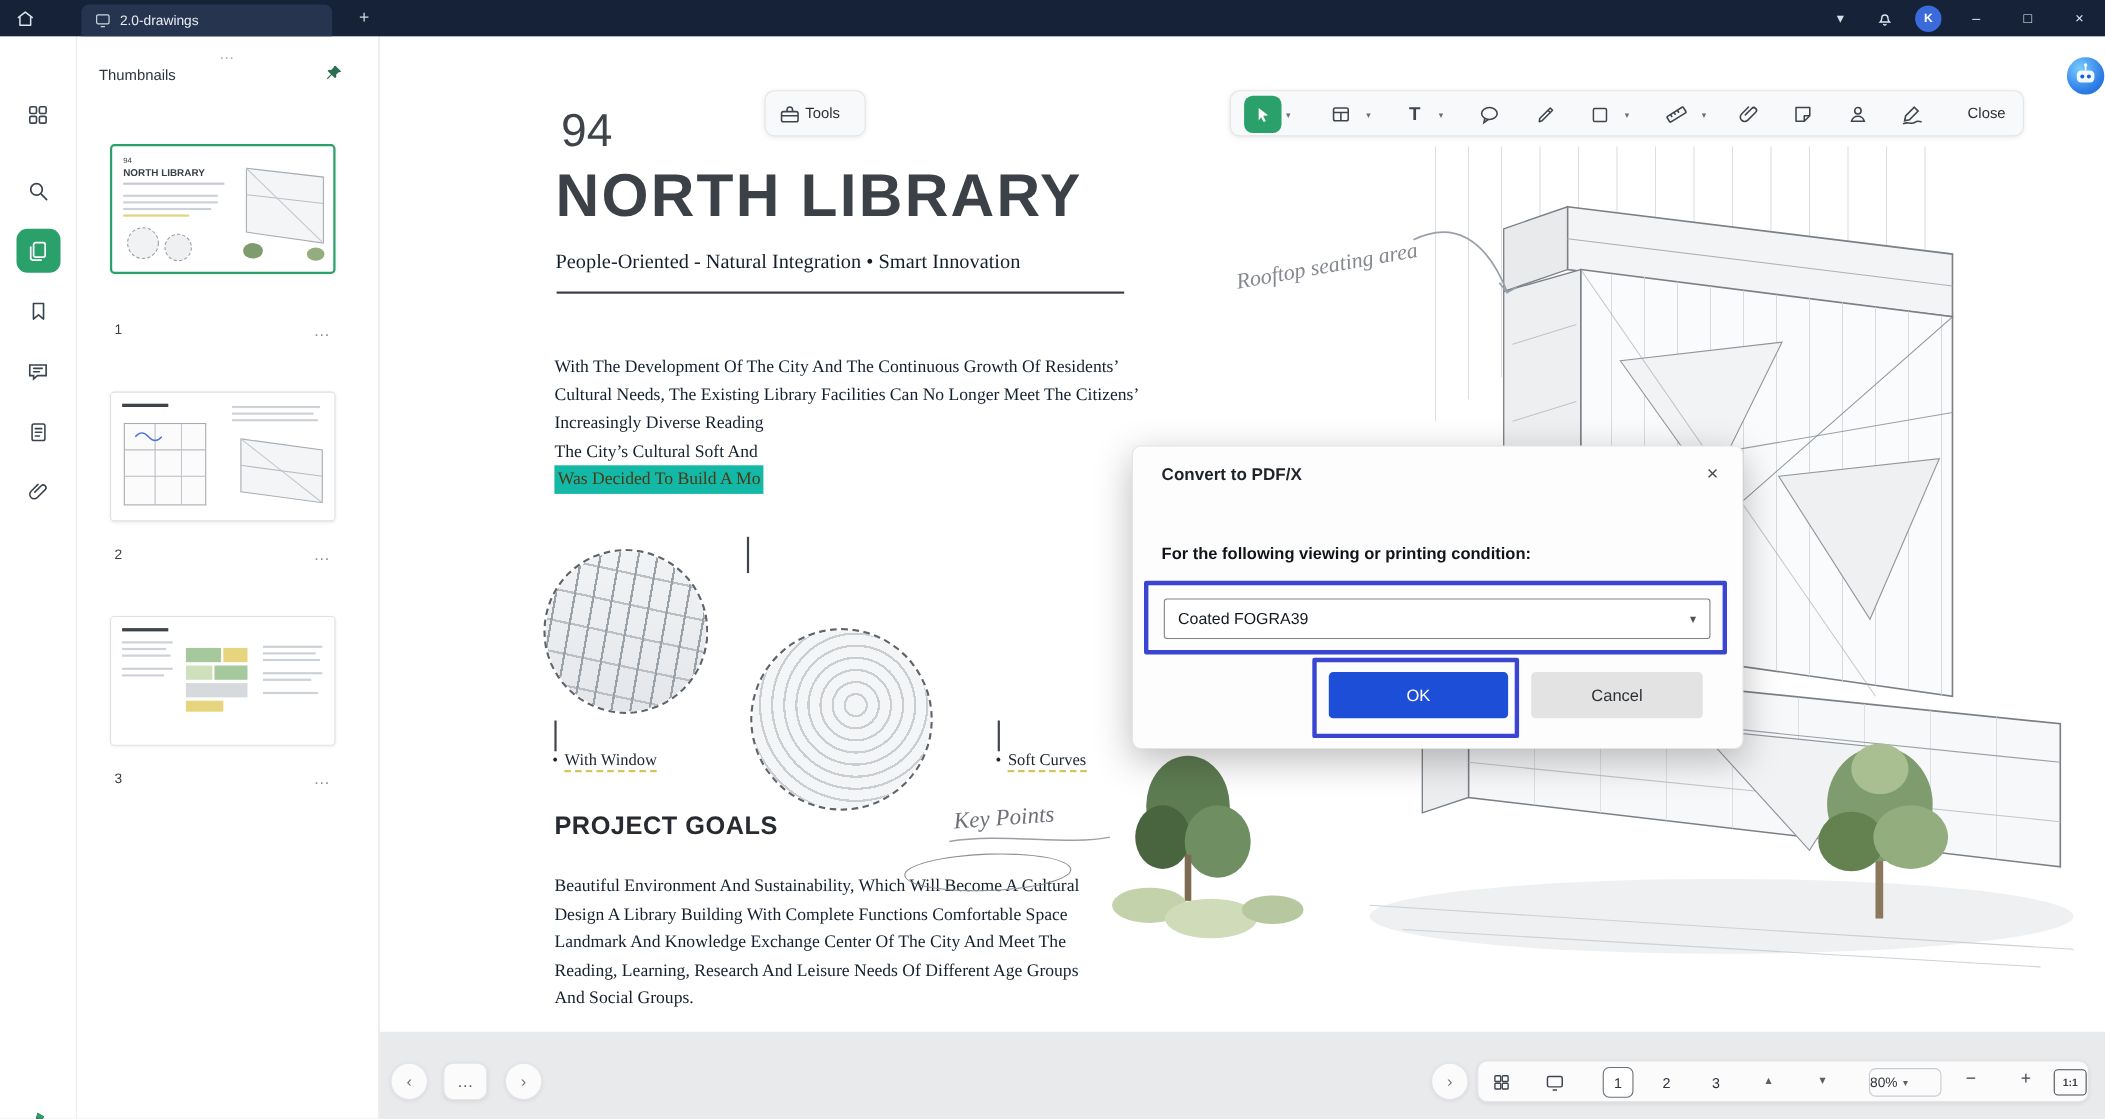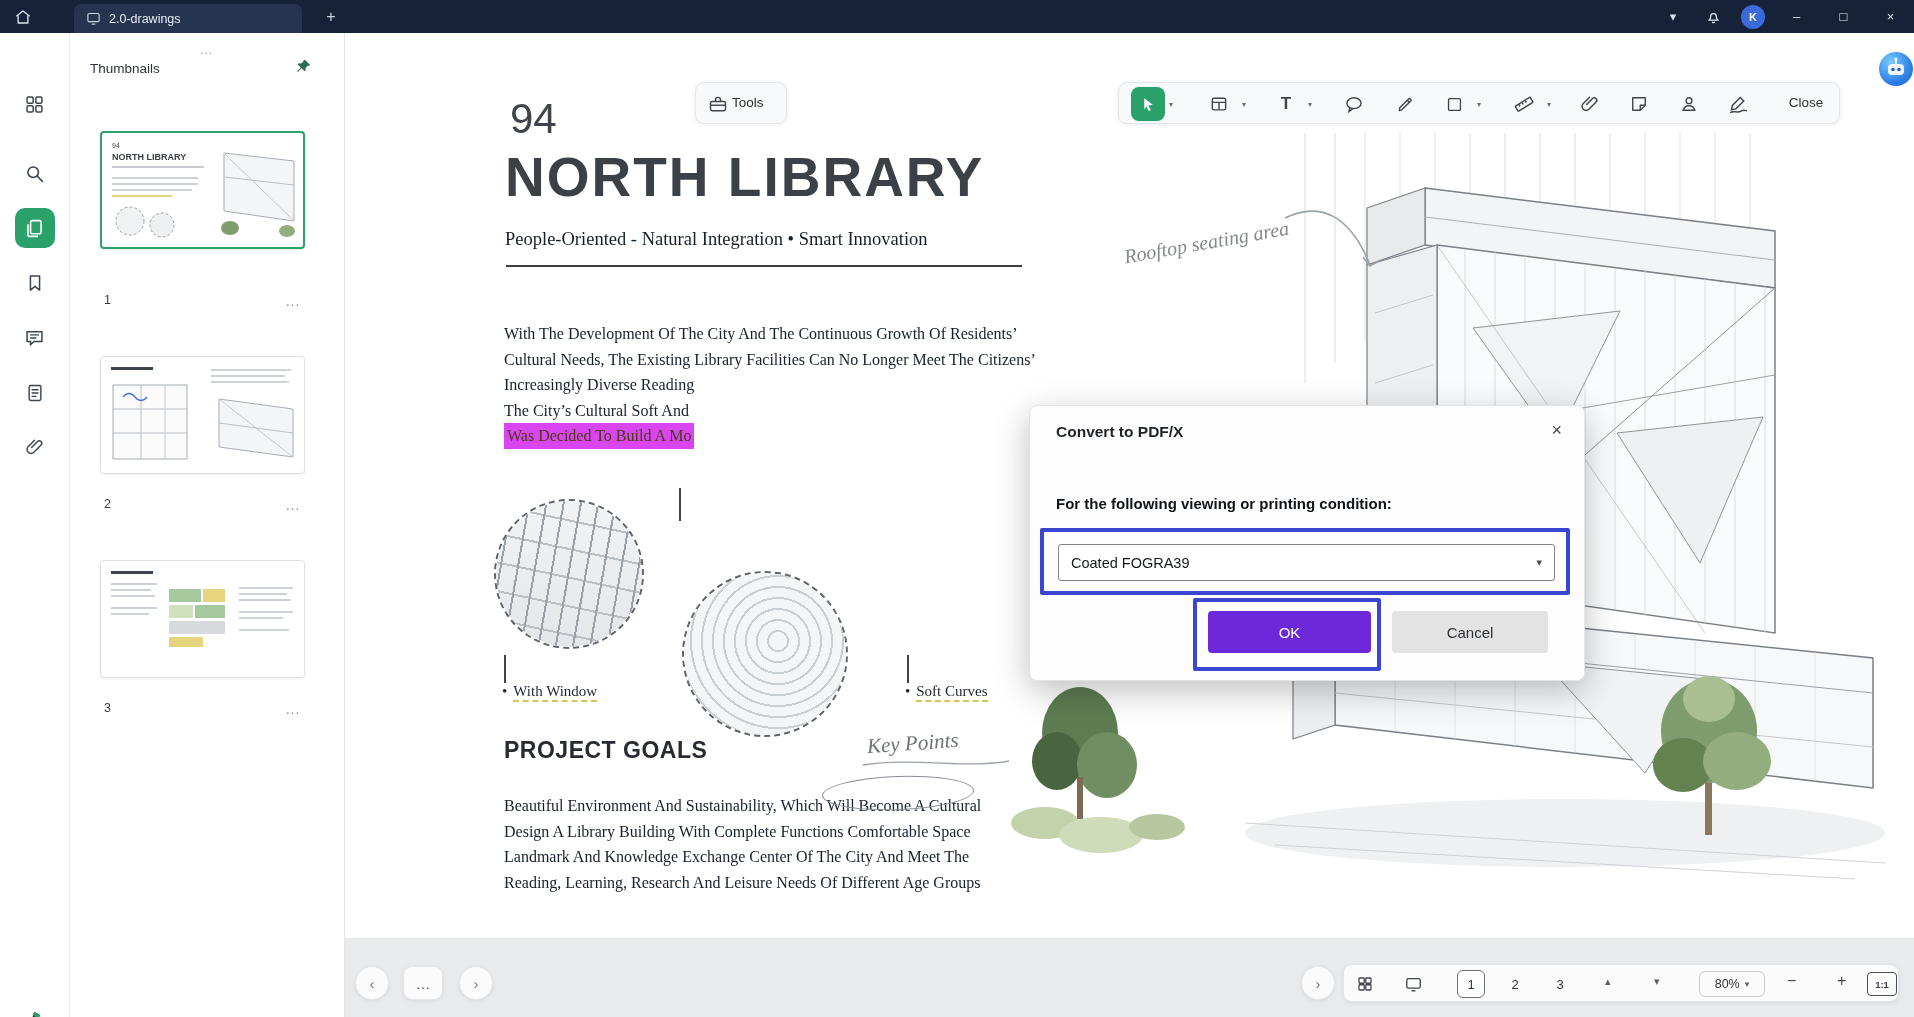--- a/index.html
+++ b/index.html
@@ -43,21 +43,21 @@
 
   
   .canvas{position:absolute;left:345px;top:33px;width:1569px;height:984px;background:#e9eaec;overflow:hidden}
   .page{position:absolute;left:0;top:0;width:1569px;height:905px;background:#ffffff;z-index:1;overflow:hidden}
 
   .doc-num{position:absolute;left:165px;top:62px;font-size:42px;color:#3f444b}
   .doc-title{position:absolute;left:160px;top:112px;font-size:55px;font-weight:bold;letter-spacing:2px;color:#3c4148}
   .doc-sub{position:absolute;left:160px;top:196px;font-family:"Liberation Serif",serif;font-size:18.5px;color:#141e2c}
   .doc-rule{position:absolute;left:161px;top:232px;width:516px;height:2px;background:#3b3f45}
   .para{position:absolute;font-family:"Liberation Serif",serif;font-size:16px;line-height:25.6px;color:#15202e;white-space:nowrap}
-  .hl{display:inline-block;background:#d946ef;color:#4a3a16;padding:0 3px}
+  .hl{display:inline-block;background:#14b8a6;color:#4a3a16;padding:0 3px}
 
   .circle-img{position:absolute;border:2px dashed #5f646a;border-radius:50%;overflow:hidden}
   .circle-inner{width:100%;height:100%;border-radius:50%}
   .grid-fill{background:
       repeating-linear-gradient(100deg, rgba(0,0,0,0) 0 15px, #9aa1a8 15px 17px),
       repeating-linear-gradient(12deg, rgba(0,0,0,0) 0 26px, #b9bfc5 26px 28px),
       linear-gradient(#f2f3f5,#e4e6e9)}
   .curve-fill{background:repeating-radial-gradient(circle at 58% 42%, #f4f5f6 0 9px, #c9ced3 9px 11px)}
   .tick{position:absolute;width:2px;background:#40454c}
   .imglabel{position:absolute;font-family:"Liberation Serif",serif;font-size:15px;color:#1c2430;white-space:nowrap}
@@ -92,40 +92,40 @@
     border-radius:8px;box-shadow:0 10px 34px rgba(0,0,0,.26);z-index:20}
   .dlg-title{position:absolute;left:26px;top:17px;font-size:15.5px;font-weight:bold;color:#1f2329}
   .dlg-close{position:absolute;right:18px;top:10px;font-size:18px;color:#45494f;cursor:pointer;padding:4px}
   .dlg-label{position:absolute;left:26px;top:89px;font-size:15px;font-weight:bold;color:#101419}
   .anno{position:absolute;border:4px solid #3a46d2;border-radius:2px;pointer-events:none;z-index:22}
   .dd{position:absolute;left:28px;top:138px;width:497px;height:37px;background:#fff;border:1px solid #838383;
     border-radius:3px;display:flex;align-items:center;padding:0 12px;font-size:14.5px;color:#14181d;cursor:pointer}
   .dd .caret{margin-left:auto;color:#4c5156;font-size:11px}
   .btn{position:absolute;top:205px;height:42px;border-radius:4px;display:flex;align-items:center;
     justify-content:center;font-size:15px;cursor:pointer}
-  .btn-ok{left:178px;width:163px;background:#6d28d9;color:#fff}
+  .btn-ok{left:178px;width:163px;background:#1d4ed8;color:#fff}
   .btn-cancel{left:362px;width:156px;background:#e3e3e3;color:#2d3136}
 
   
   .circ{position:absolute;width:34px;height:34px;border-radius:50%;background:#fbfbfc;border:1px solid #e3e5e8;
     box-shadow:0 1px 4px rgba(0,0,0,.08);display:flex;align-items:center;justify-content:center;
     color:#70767d;font-size:15px;cursor:pointer;z-index:10}
   .dots-pill{position:absolute;left:403px;top:966px;width:40px;height:34px;border-radius:9px;background:#fbfbfc;
     border:1px solid #e3e5e8;box-shadow:0 1px 4px rgba(0,0,0,.08);display:flex;align-items:center;
     justify-content:center;color:#565b61;font-size:15px;cursor:pointer;z-index:10}
   .status-pill{position:absolute;left:1343px;top:964px;width:556px;height:38px;background:#fbfbfc;
     border:1px solid #e3e5e8;border-radius:9px;box-shadow:0 1px 4px rgba(0,0,0,.08);z-index:10}
   .sb-ic{position:absolute;top:8px;width:22px;height:22px;color:#3f454d;cursor:pointer;display:flex;
     align-items:center;justify-content:center}
   .pg-btn{position:absolute;top:5px;width:28px;height:28px;display:flex;align-items:center;justify-content:center;
     font-size:13px;color:#2f343a;cursor:pointer;border-radius:6px}
   .pg-btn.active{border:1.5px solid #6a7077;background:#fff}
   .sb-chev{position:absolute;top:10px;font-size:11px;color:#5a6066;cursor:pointer}
   .zoom-box{position:absolute;left:355px;top:6px;width:66px;height:26px;border:1px solid #c9ccd0;border-radius:6px;
-    display:flex;align-items:center;justify-content:center;gap:5px;font-size:12.5px;color:#2f343a;cursor:pointer}
+    display:flex;align-items:center;gap:5px;font-size:12.5px;color:#2f343a;cursor:pointer}
   .fit-box{position:absolute;left:523px;top:7px;width:30px;height:24px;border:1.5px solid #4a4f55;border-radius:4px;
     display:flex;align-items:center;justify-content:center;font-size:9.5px;font-weight:bold;color:#3a3f45;cursor:pointer}
   .mz{position:absolute;top:7px;font-size:16px;color:#3f454d;cursor:pointer}
 </style>
 </head>
 <body>
 
 <header class="titlebar">
   <div class="tb-home">
     <svg width="18" height="18" viewBox="0 0 24 24" fill="none" stroke="#dde4ee" stroke-width="1.8" stroke-linejoin="round">
@@ -429,20 +429,21 @@
     <div class="keypoints">Key Points</div>
     <svg class="abs" style="left:516px;top:722px" width="150" height="16" viewBox="0 0 150 16">
       <path d="M2 10 C 50 2, 110 14, 148 6" fill="none" stroke="#9aa0a7" stroke-width="1.3"></path>
     </svg>
 
     <div class="para" style="left:159px;top:760px">
       <div>Beautiful Environment And Sustainability, Which Will Become A Cultural</div>
       <div>Design A Library Building With Complete Functions Comfortable Space</div>
       <div>Landmark And Knowledge Exchange Center Of The City And Meet The</div>
       <div>Reading, Learning, Research And Leisure Needs Of Different Age Groups</div>
+      <div>And Social Groups.</div>
     </div>
     <div class="ellipse-anno"></div>
   </div>
 
   <div class="pill tools-pill">
     <svg class="abs" style="left:12px;top:11px" width="20" height="20" viewBox="0 0 24 24" fill="none" stroke="#3f454d" stroke-width="1.7" stroke-linejoin="round">
       <rect x="3" y="9" width="18" height="11" rx="2"></rect>
         <path d="M9 9V7a3 3 0 0 1 6 0v2"></path>
         <path d="M3 13.5h18"></path>
     </svg>

